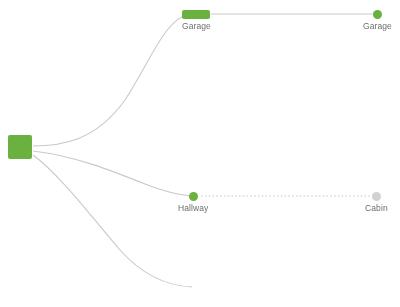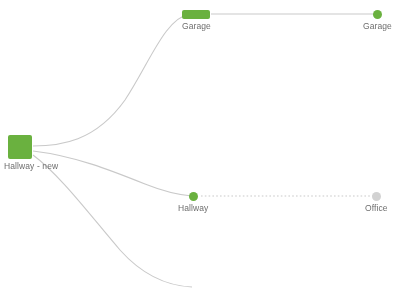--- a/index.html
+++ b/index.html
@@ -85,37 +85,36 @@
   <svg id="edge-layer" viewBox="0 0 400 307" xmlns="http://www.w3.org/2000/svg">
     <path fill="none" stroke="#c9c9c9" stroke-width="1.1" d="M 33 146 C 60 146, 95 142, 125 100 C 150 62, 165 18, 190 14"></path>
     <path fill="none" stroke="#c9c9c9" stroke-width="1.1" d="M 33 151 C 75 156, 110 170, 145 184 C 165 192, 180 195, 192 196"></path>
     <path fill="none" stroke="#c9c9c9" stroke-width="1.1" d="M 33 155 C 60 175, 90 215, 120 250 C 145 278, 170 286, 192 287"></path>
     <path fill="none" stroke="#c9c9c9" stroke-width="1.1" d="M 211 14 L 379 14"></path>
     <path fill="none" stroke="#c9c9c9" stroke-width="1.1" stroke-dasharray="1.6 2.2" d="M 201 196 L 380 196"></path>
   </svg>
 
   <div class="node" id="node-root">
     <span class="node-glyph sq-glyph" style="background: rgb(106, 177, 63);"></span>
-    <span class="node-label" style="color: rgb(110, 110, 110);">Hallway - new</span>
   </div>
 
   <div class="node" id="node-garage-a">
     <span class="node-glyph bar-glyph" style="background: rgb(106, 177, 63);"></span>
     <span class="node-label" style="color: rgb(110, 110, 110);">Garage</span>
   </div>
 
   <div class="node" id="node-garage-b">
     <span class="node-glyph dot-glyph" style="background: rgb(106, 177, 63);"></span>
     <span class="node-label" style="color: rgb(110, 110, 110);">Garage</span>
   </div>
 
   <div class="node" id="node-hallway-b">
     <span class="node-glyph dot-glyph" style="background: rgb(106, 177, 63);"></span>
     <span class="node-label" style="color: rgb(110, 110, 110);">Hallway</span>
   </div>
 
   <div class="node" id="node-cabin">
     <span class="node-glyph dot-glyph" style="background: rgb(210, 210, 210);"></span>
-    <span class="node-label" style="color: rgb(110, 110, 110);">Office</span>
+    <span class="node-label" style="color: rgb(110, 110, 110);">Cabin</span>
   </div>
 
 
 </div>
 
 </body></html>

